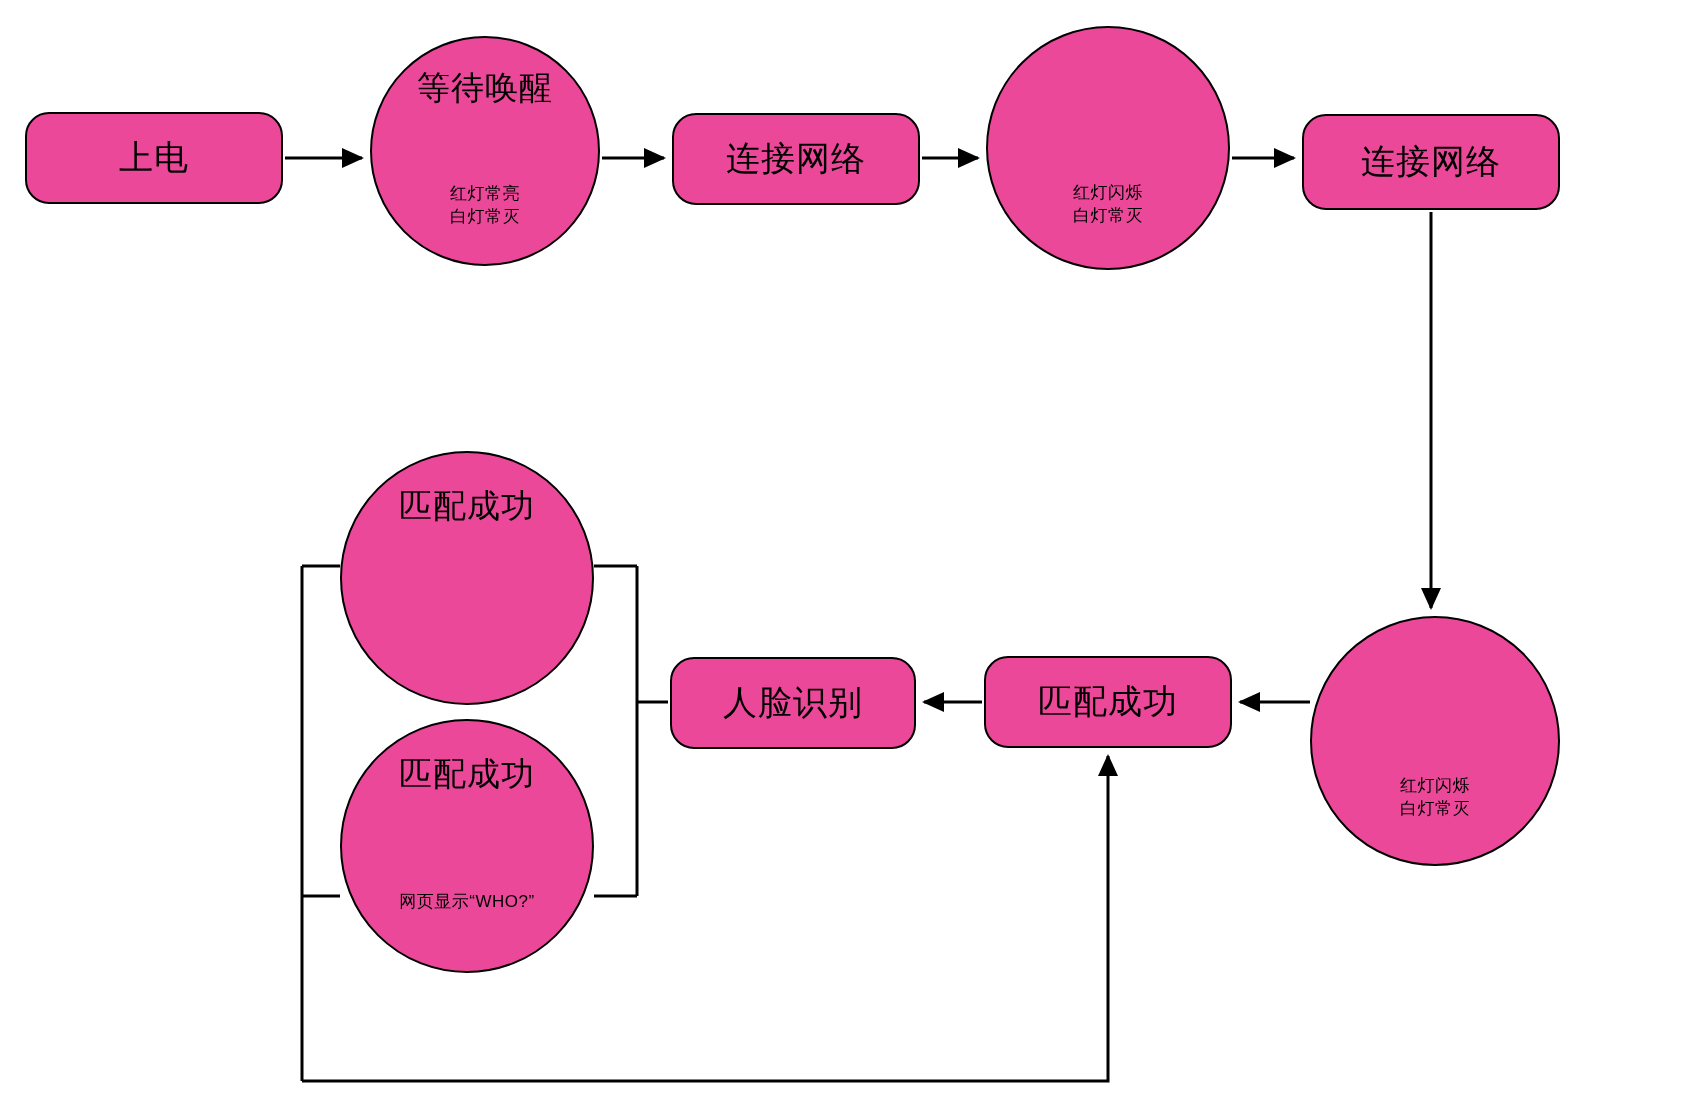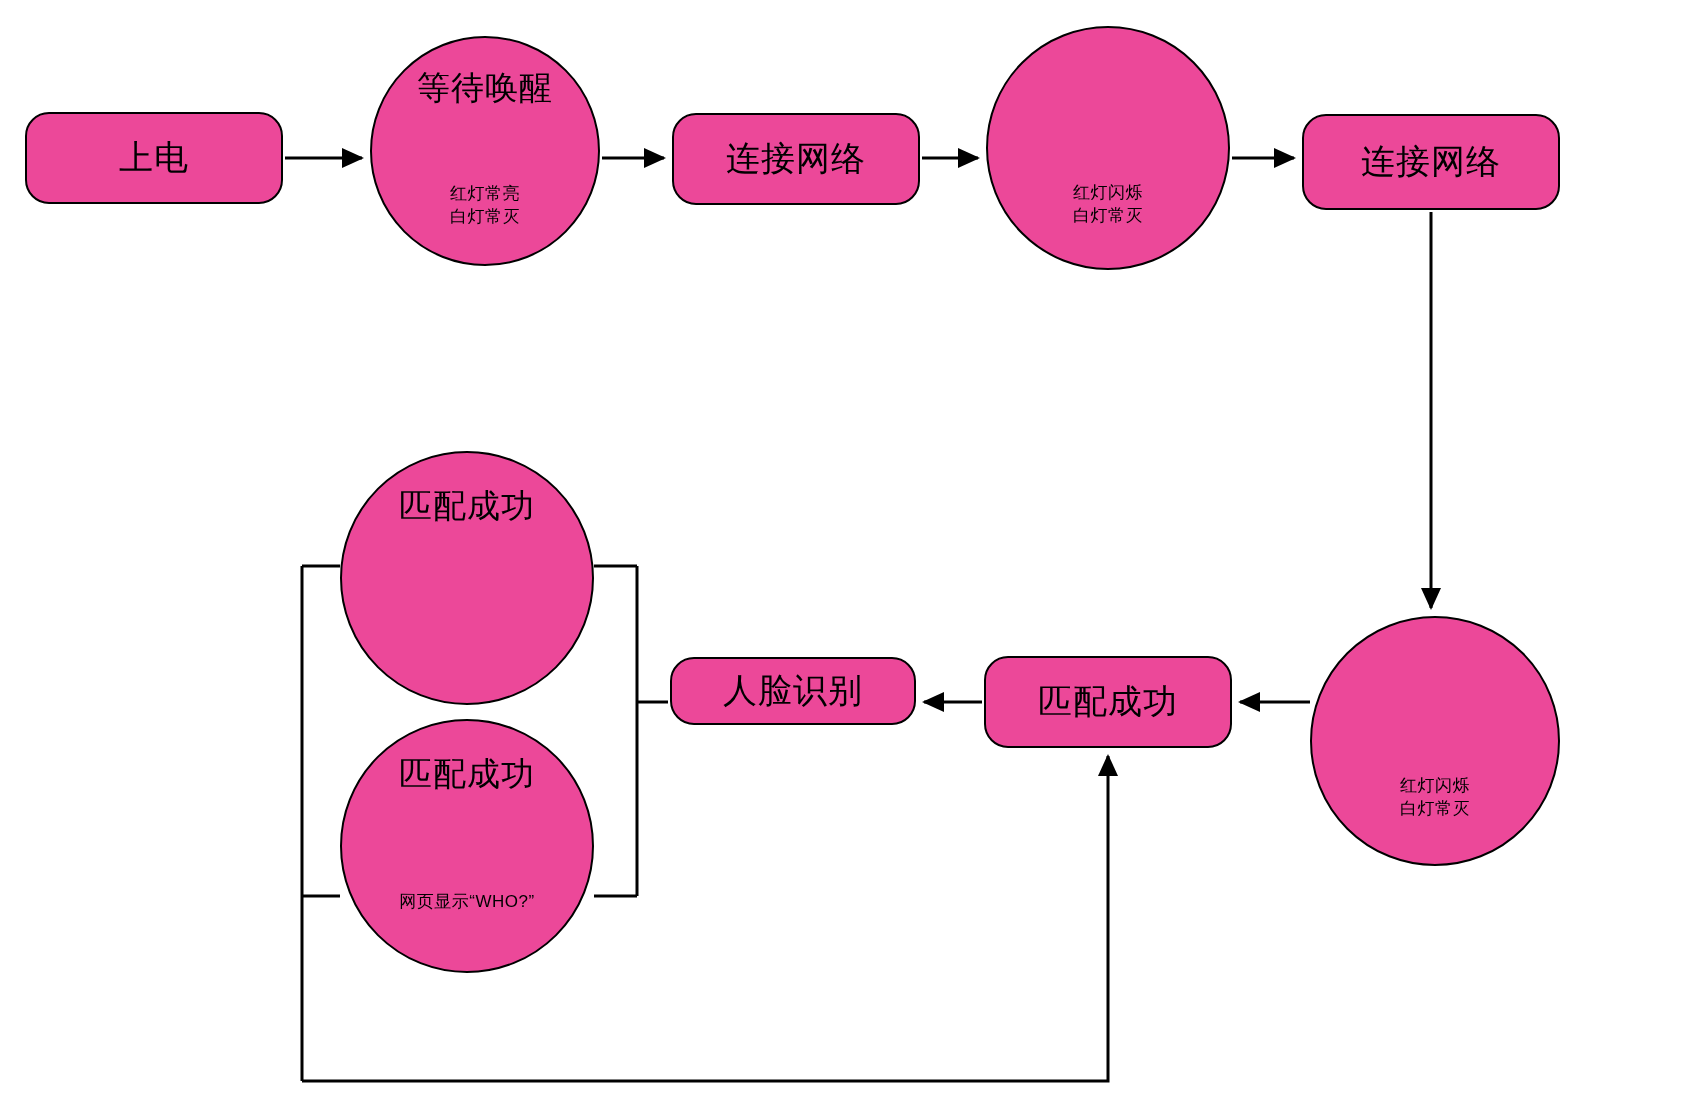--- a/index.html
+++ b/index.html
@@ -137,21 +137,21 @@
     <div class="c-inner c-sub-wrap">
       <div class="node-sub">红灯闪烁
 白灯常灭</div>
     </div>
   </div>
 
   <div class="node box" style="left:984px; top:656px; width:248px; height:92px;">
     <div class="node-title">匹配成功</div>
   </div>
 
-  <div class="node box" style="left:670px; top:657px; width:246px; height:68px;">
+  <div class="node box" style="left:670px; top:657px; width:246px; height:92px;">
     <div class="node-title">人脸识别</div>
   </div>
 
   <div class="node circle" style="left:340px; top:451px; width:254px; height:254px;">
     <div class="c-inner c-title-wrap">
       <div class="node-title">匹配成功</div>
     </div>
   </div>
 
   <div class="node circle" style="left:340px; top:719px; width:254px; height:254px;">

